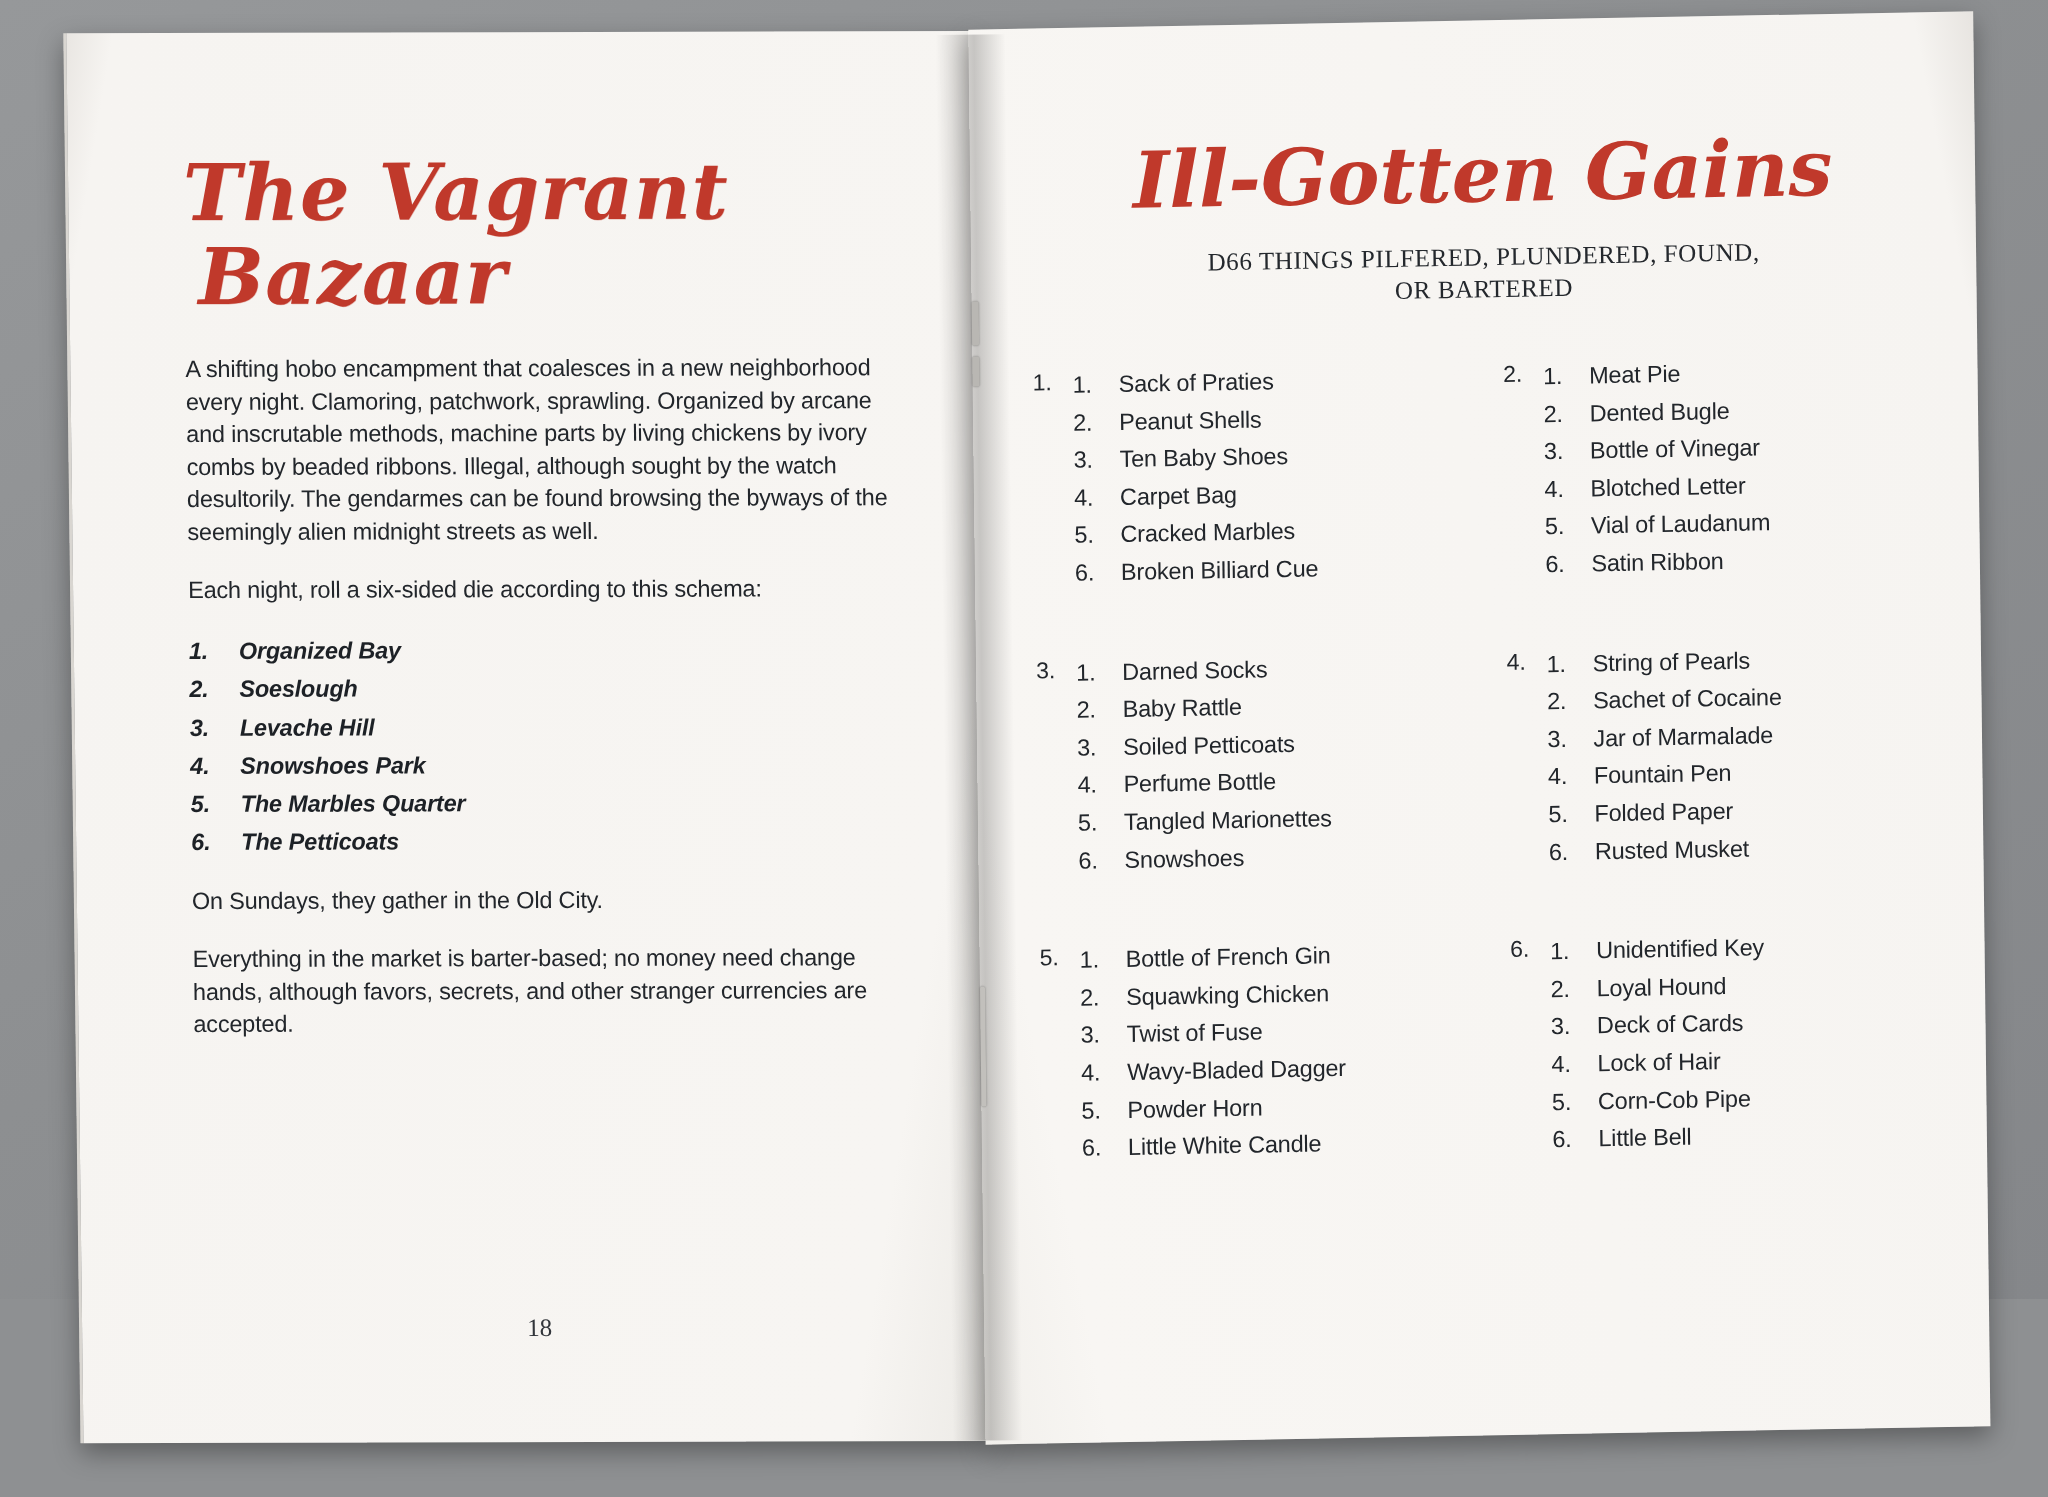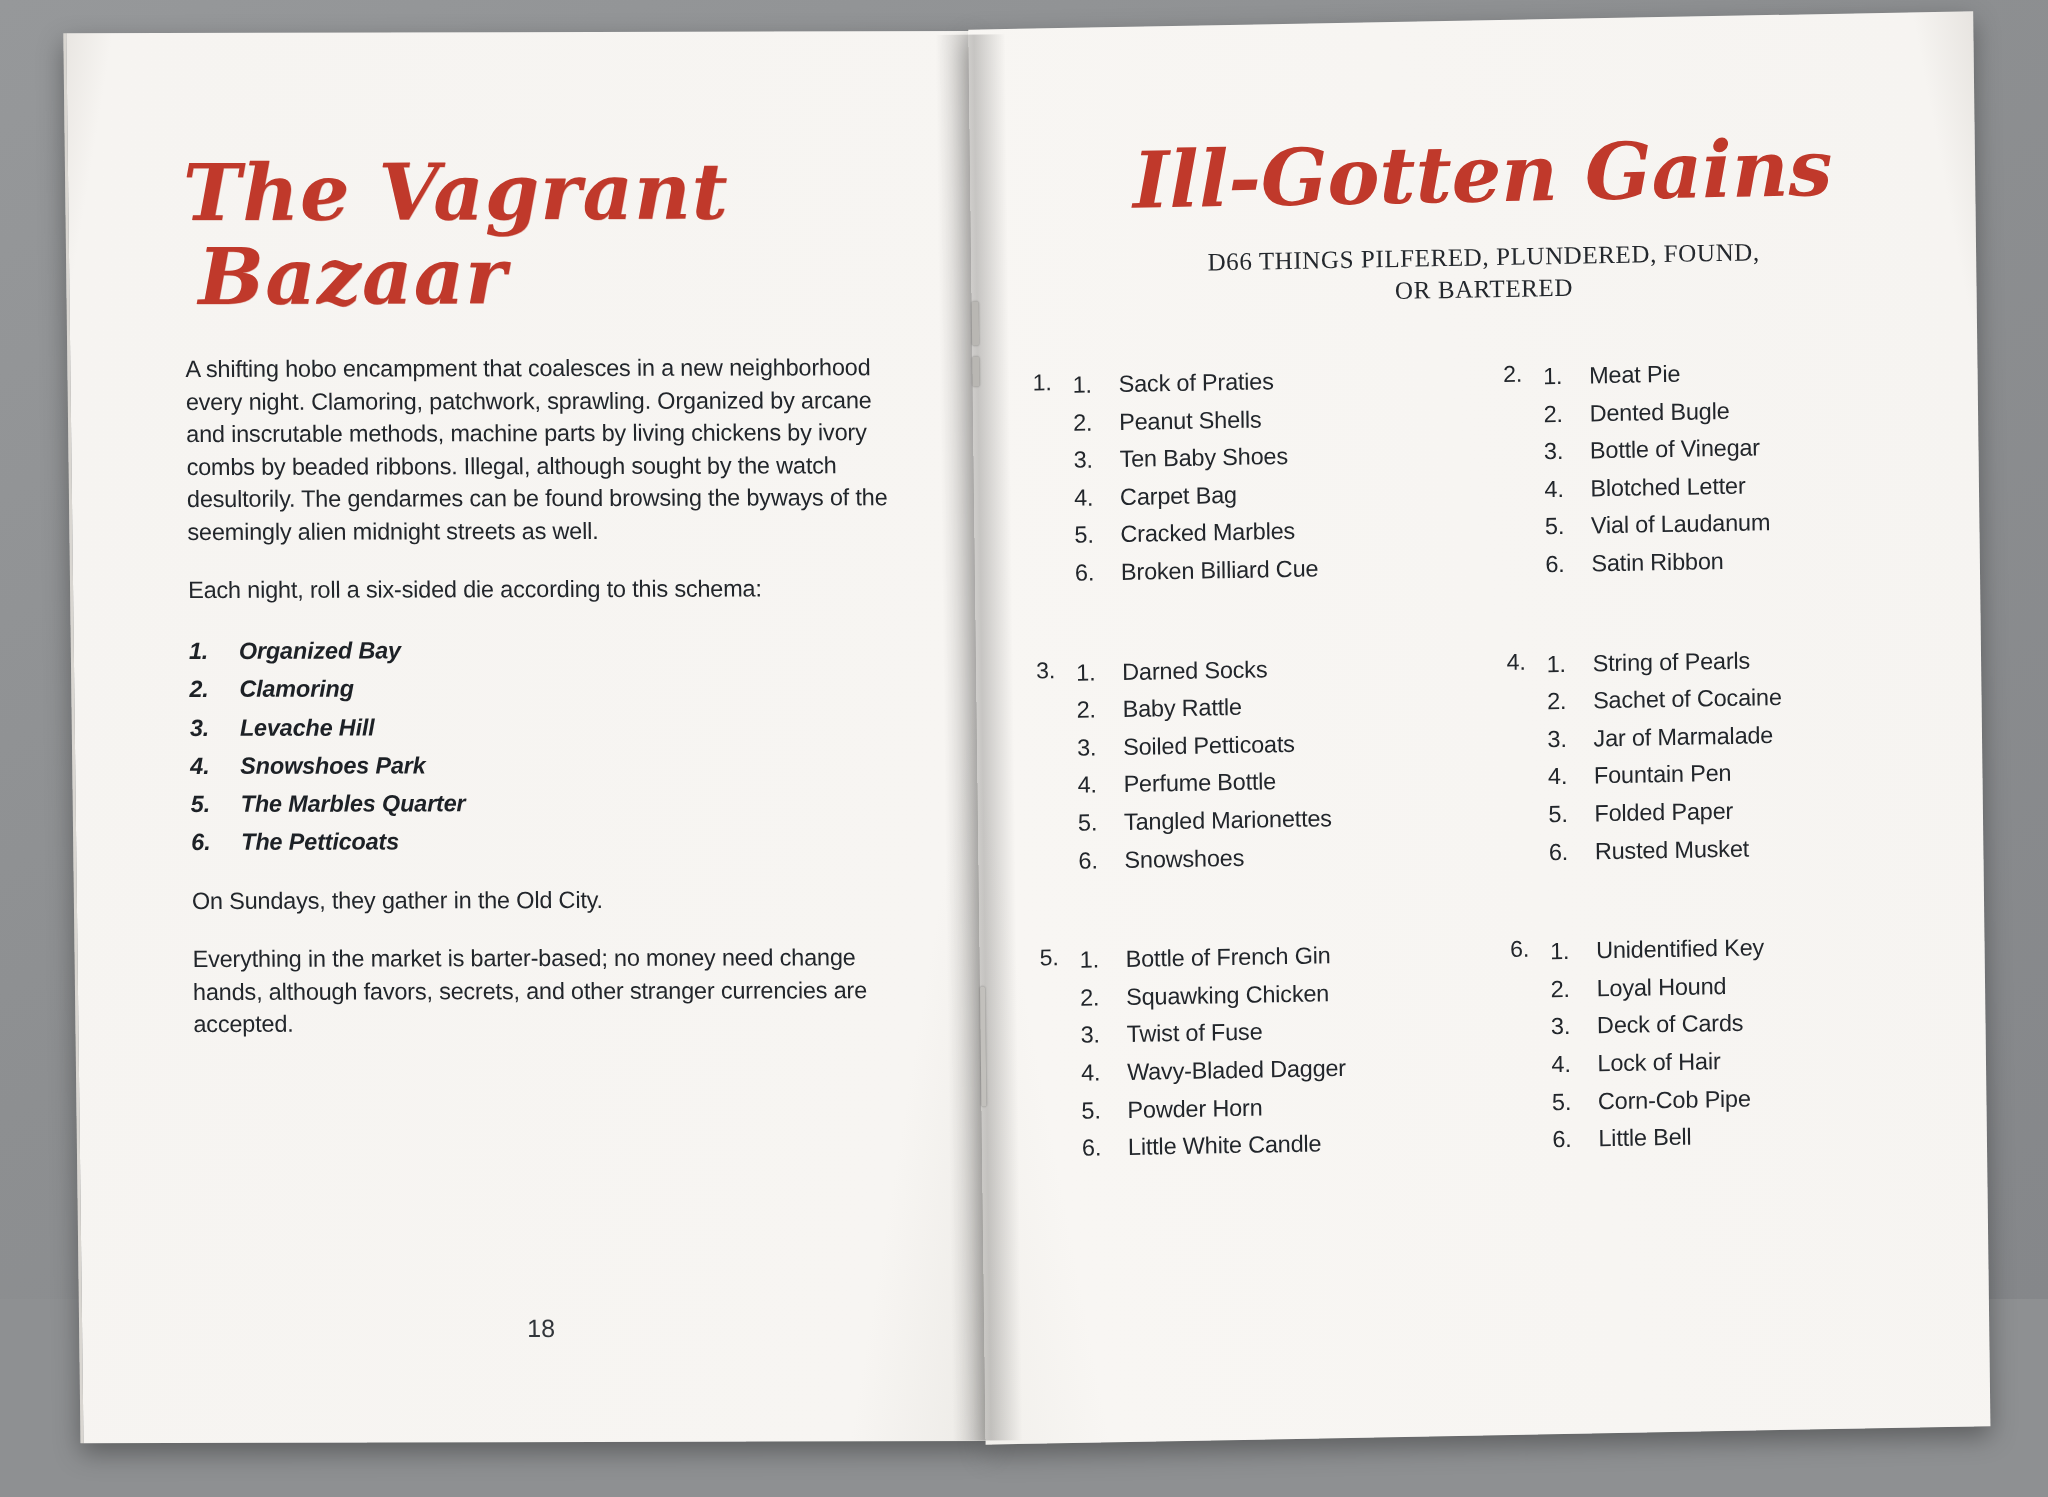--- a/index.html
+++ b/index.html
@@ -183,21 +183,21 @@
     color: #22262b;
     line-height: 1.60;
     letter-spacing: -0.2px;
   }
   .block-list .row .idx { width: 46px; }
   .block-list .row .val { flex: 1; }
 
   
   .folio {
     position: absolute;
-    font-family: Liberation Sans, sans-serif;
+    font-family: Liberation Serif, serif;
     font-size: 25px;
     color: #32363b;
   }
   #folio-left  { left: 445px; top: 1282px; }
 </style>
 </head>
 <body>
 
 <div id="scene">
 
@@ -214,21 +214,21 @@
         <p class="body-text">A shifting hobo encampment that coalesces in a new neighborhood every night. Clamoring, patchwork, sprawling. Organized by arcane and inscrutable methods, machine parts by living chickens by ivory combs by beaded ribbons. Illegal, although sought by the watch desultorily. The gendarmes can be found browsing the byways of the seemingly alien midnight streets as well.</p>
         <p class="body-text">Each night, roll a six-sided die according to this schema:</p>
 
         <ol class="schema">
           <li>
             <span class="num">1.</span>
             <span class="lab">Organized Bay</span>
           </li>
           <li>
             <span class="num">2.</span>
-            <span class="lab">Clamoring</span>
+            <span class="lab">Soeslough</span>
           </li>
           <li>
             <span class="num">3.</span>
             <span class="lab">Levache Hill</span>
           </li>
           <li>
             <span class="num">4.</span>
             <span class="lab">Snowshoes Park</span>
           </li>
           <li>

